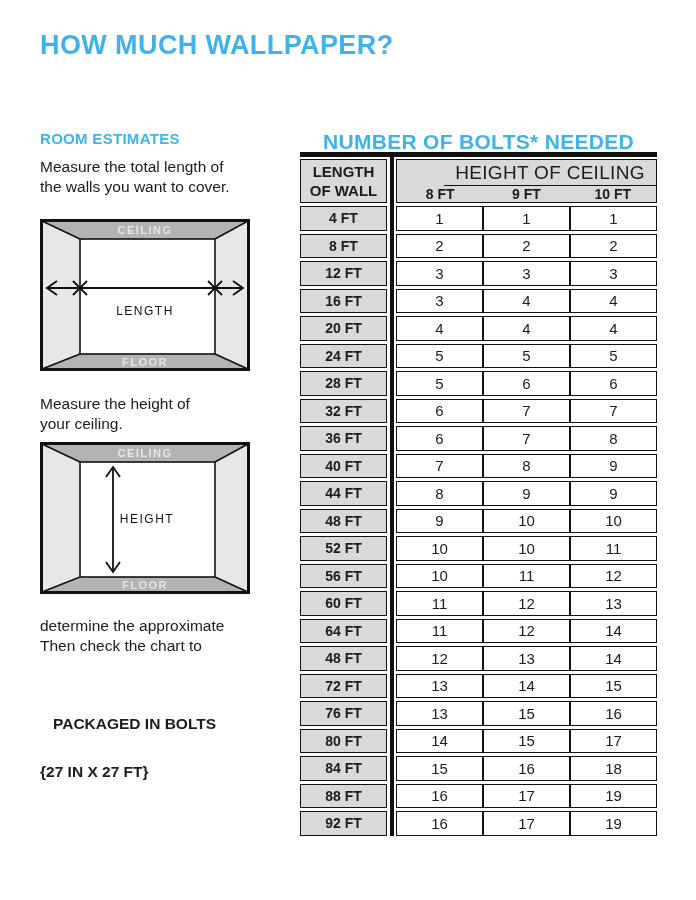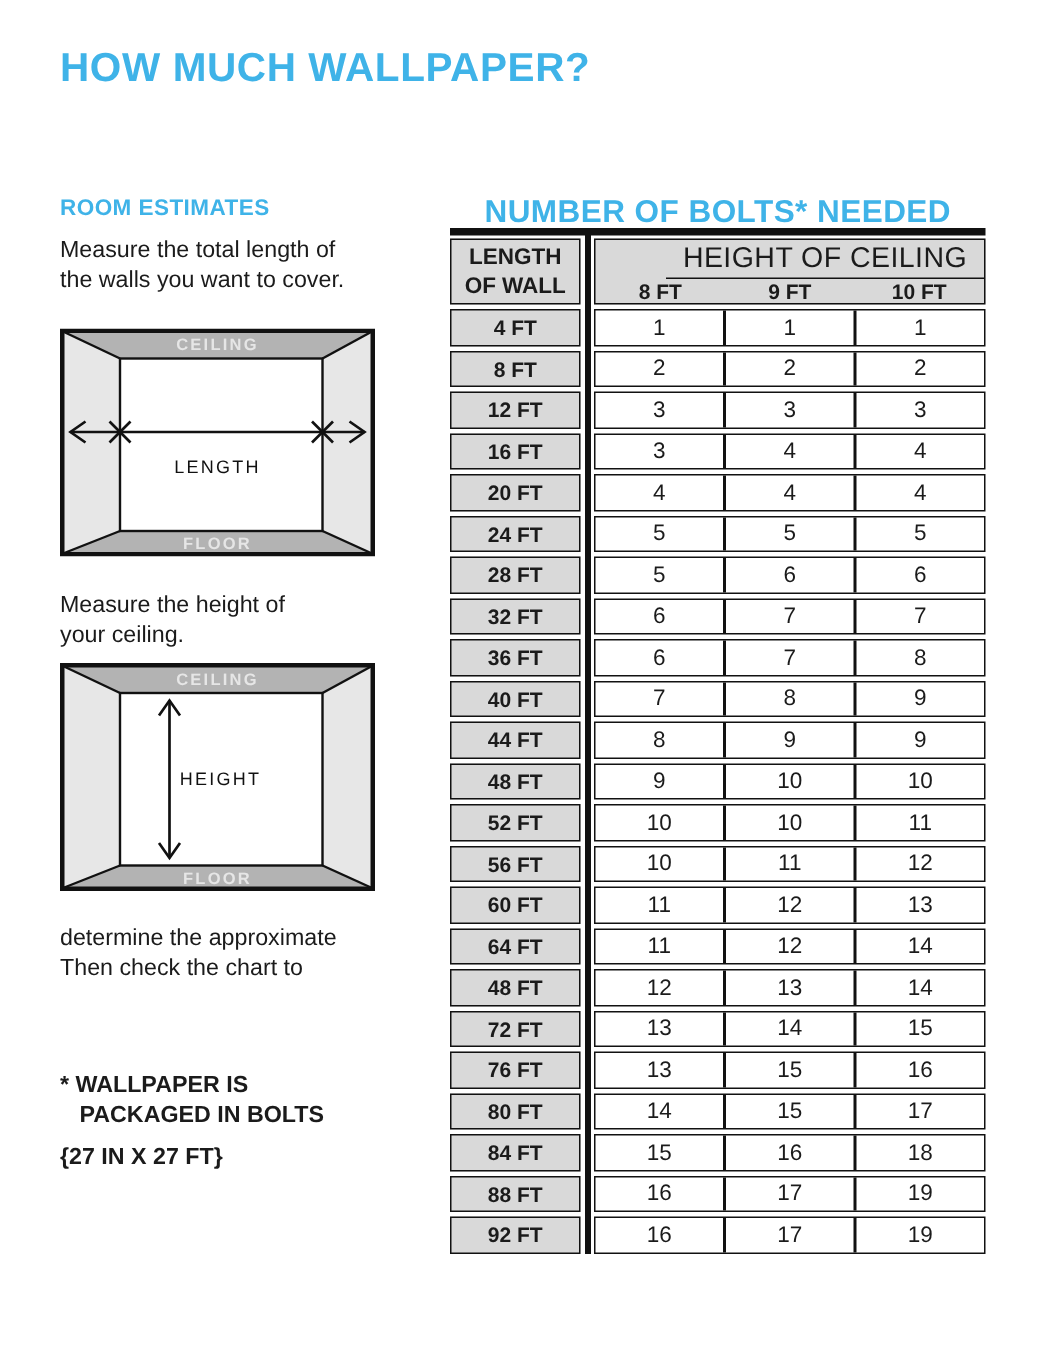--- a/index.html
+++ b/index.html
@@ -125,21 +125,20 @@
     </g>
     <text x="107" y="81" text-anchor="middle" class="dim-label">HEIGHT</text>
   </svg>
 
   <div class="abs body-text" style="left:40px; top:616px;">
     <div>determine the approximate</div>
     <div>Then check the chart to</div>
   </div>
 
   <div class="abs bold-text" style="left:40px; top:714px;">
-    <div>* WALLPAPER IS</div>
     <div class="indent">PACKAGED IN BOLTS</div>
   </div>
 
   <div class="abs bold-text" style="left:40px; top:762px;">
     <div>{27 IN X 27 FT}</div>
   </div>
 
   <div class="abs table-heading">NUMBER OF BOLTS* NEEDED</div>
 
   <div class="abs bolt-table">

